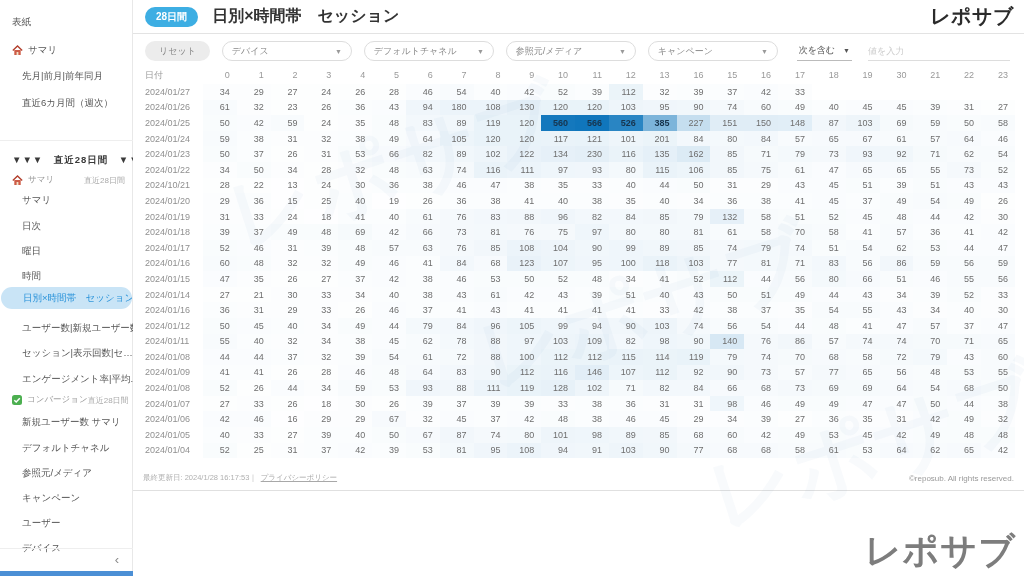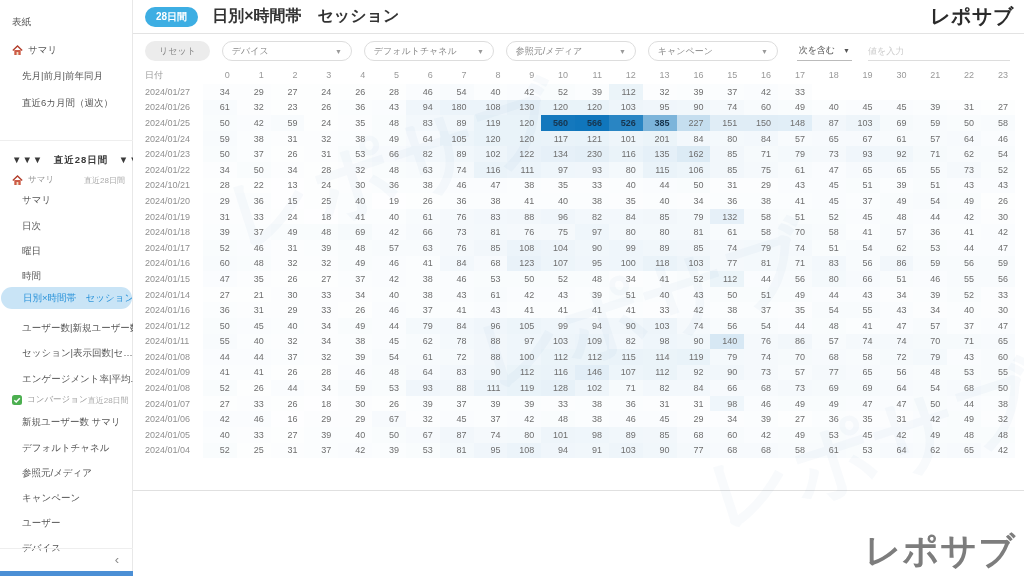--- a/index.html
+++ b/index.html
@@ -903,17 +903,23 @@
               <td class="val" style="background:rgba(16,118,188,0.025)">53</td>
               <td class="val" style="background:rgba(16,118,188,0.034)">64</td>
               <td class="val" style="background:rgba(16,118,188,0.032)">62</td>
               <td class="val" style="background:rgba(16,118,188,0.035)">65</td>
               <td class="val" style="background:rgba(16,118,188,0.018)">42</td>
             </tr>
           </tbody>
       </table>
     </div>
 
+    <div class="tfoot">
+      <span>最終更新日: 2024/1/28 16:17:53</span>
+      <span>｜</span>
+      <span class="priv">プライバシーポリシー</span>
+      <span class="copy">©reposub. All rights reserved.</span>
+    </div>
     <div class="foot-divider"></div>
 
     <div class="big-logo">レポサブ</div>
   </div>
 </div>
 
 </body></html>

